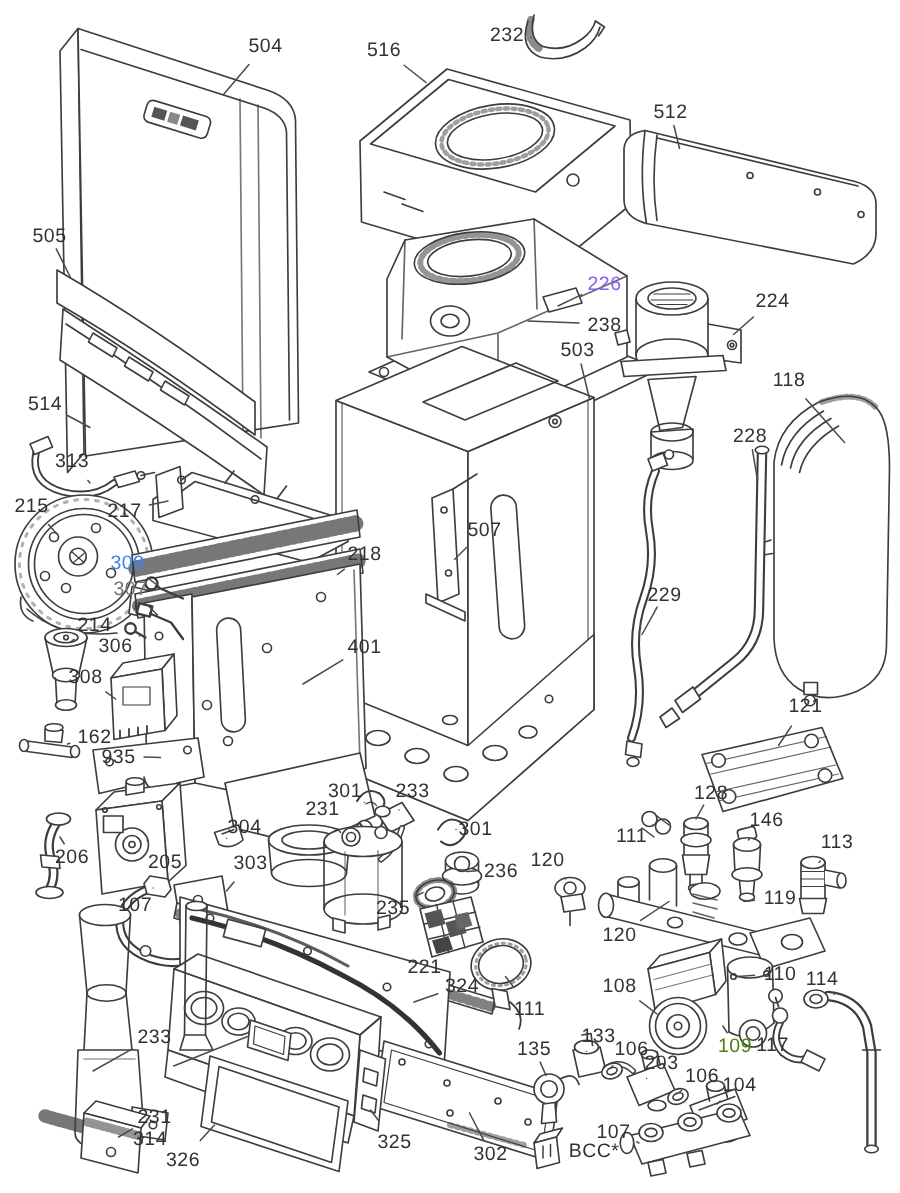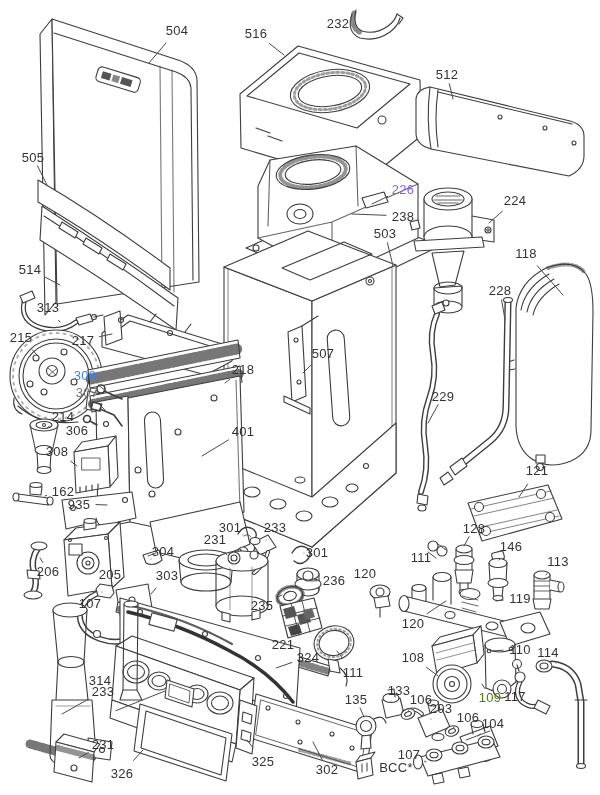--- a/index.html
+++ b/index.html
@@ -682,21 +682,21 @@
       <span class="part-label" style="left: 413px; top: 657px; color: rgb(51, 51, 51);">108</span>
       <span class="part-label" style="left: 353px; top: 672px; color: rgb(51, 51, 51);">111</span>
       <span class="part-label" style="left: 103px; top: 691px; color: rgb(51, 51, 51);">233</span>
       <span class="part-label" style="left: 399px; top: 690px; color: rgb(51, 51, 51);">133</span>
       <span class="part-label" style="left: 421px; top: 699px; color: rgb(51, 51, 51);">106</span>
       <span class="part-label" style="left: 515px; top: 696px; color: rgb(51, 51, 51);">117</span>
       <span class="part-label" style="left: 490px; top: 697px; color: #4d7c0f;">109</span>
       <span class="part-label" style="left: 441px; top: 708px; color: rgb(51, 51, 51);">203</span>
       <span class="part-label" style="left: 356px; top: 699px; color: rgb(51, 51, 51);">135</span>
       <span class="part-label" style="left: 468px; top: 717px; color: rgb(51, 51, 51);">106</span>
-      <span class="part-label" style="left: 100px; top: 680px; color: rgb(51, 51, 51);">314</span>
+      <span class="part-label" style="left: 100px; top: 759px; color: rgb(51, 51, 51);">314</span>
       <span class="part-label" style="left: 493px; top: 723px; color: rgb(51, 51, 51);">104</span>
       <span class="part-label" style="left: 103px; top: 744px; color: rgb(51, 51, 51);">231</span>
       <span class="part-label" style="left: 409px; top: 754px; color: rgb(51, 51, 51);">107</span>
       <span class="part-label" style="left: 263px; top: 761px; color: rgb(51, 51, 51);">325</span>
       <span class="part-label" style="left: 327px; top: 769px; color: rgb(51, 51, 51);">302</span>
       <span class="part-label" style="left: 122px; top: 773px; color: rgb(51, 51, 51);">326</span>
       <span class="part-label" style="left: 396px; top: 767px; color: rgb(51, 51, 51);">BCC*</span>
     </div>
 </div>
 

